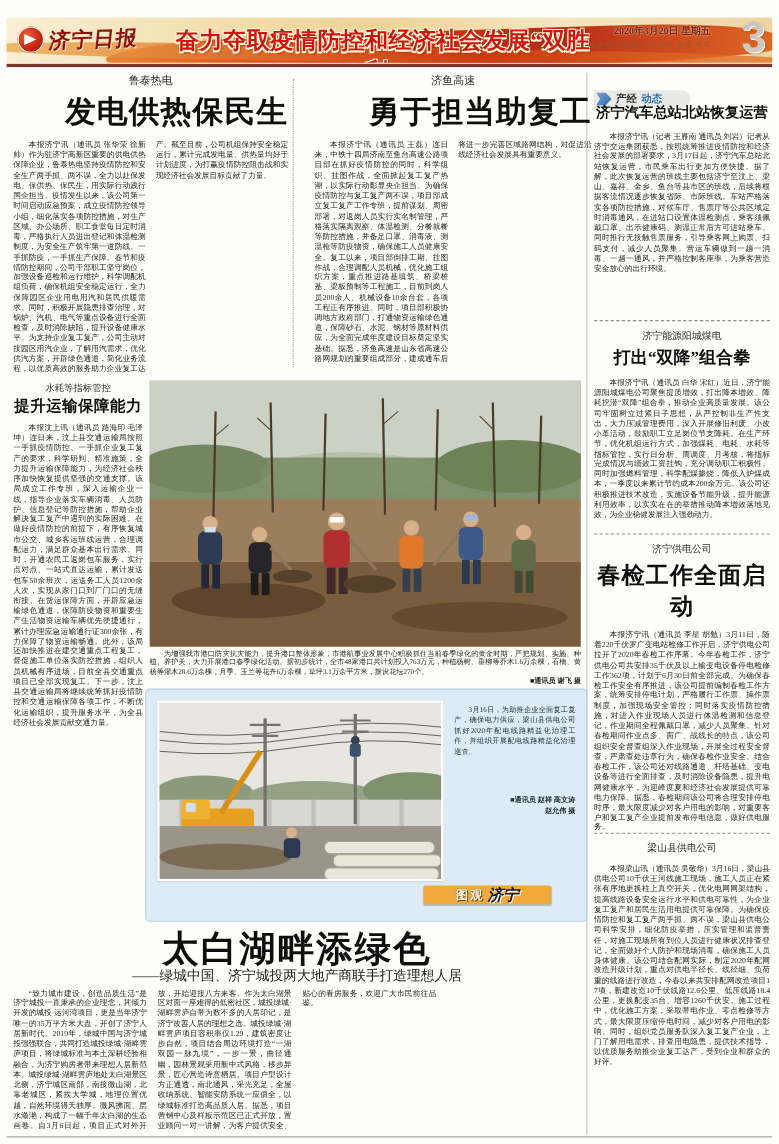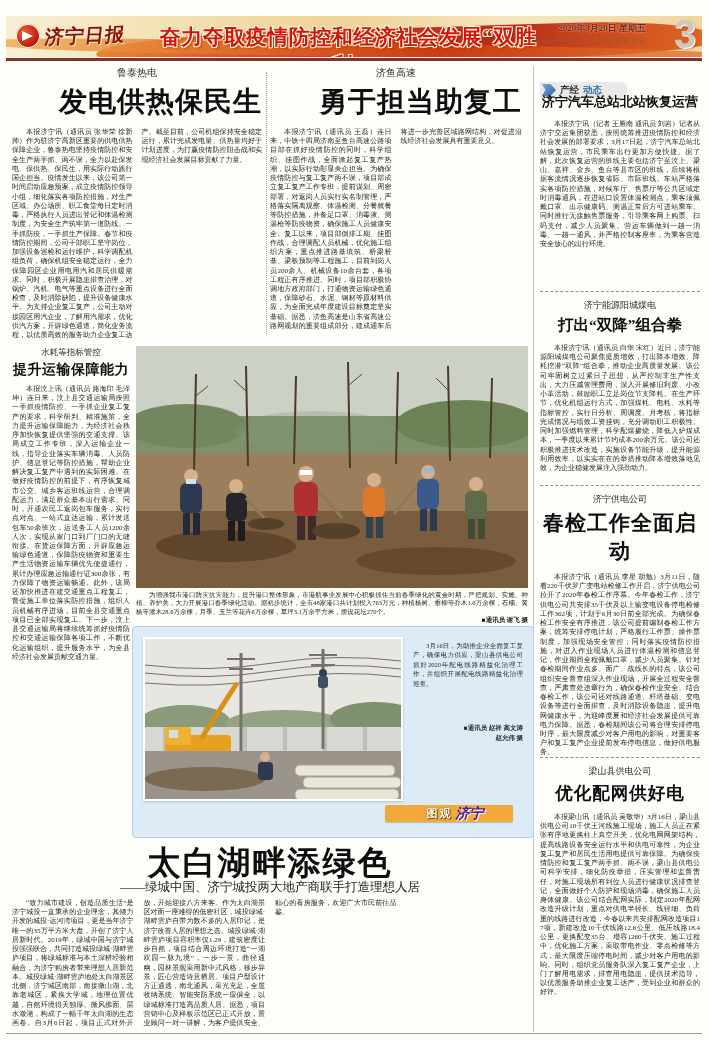--- a/index.html
+++ b/index.html
@@ -37,21 +37,21 @@
   .dot-sep-v{left:266px;top:72px;width:1px;height:262px;border-left:1px dotted #9a9a96;}
 
   
   .kicker{text-align:center;color:#2a2a2a;}
   .headline{text-align:center;font-weight:bold;color:#0e0e0e;}
   .body-text{text-align:justify;color:#1d1d1d;overflow:hidden;column-fill:auto;text-indent:2em;
     line-height:1.32;word-break:break-all;}
 
   
   .artA{left:12px;top:66px;width:250px;height:276px;}
-  .artB{left:270px;top:66px;width:252px;height:276px;}
+  .artB{left:286px;top:66px;width:252px;height:276px;}
   .artA .kicker,.artB .kicker{font-size:10px;margin-bottom:3px;}
   .artA .headline,.artB .headline{font-size:28px;letter-spacing:1px;margin-bottom:7px;text-align:right;}
   .artA .body-text,.artB .body-text{font-size:7px;height:216px;column-count:2;column-gap:9px;}
 
   
   .artC{left:12px;top:347px;width:118px;height:508px;}
   .artC .kicker{font-size:8.5px;margin-bottom:2px;}
   .artC .headline{font-size:14px;margin-bottom:6px;letter-spacing:0.5px;}
   .artC .body-text{font-size:7px;height:460px;}
 
@@ -62,23 +62,23 @@
   .caption1 .credit{display:block;text-align:right;font-weight:bold;text-indent:0;}
 
   
   .bluebox{left:132px;top:626px;width:400px;height:210px;background:#dcebf6;border:1px solid #b5cfe6;border-radius:4px;}
   .photo2{position:absolute;left:10px;top:10px;width:256px;height:160px;background:#ddd9ce;border:2px solid #fff;box-shadow:0 1px 2px rgba(0,0,0,.2);}
   .caption2{position:absolute;left:280px;top:14px;width:110px;font-size:6.5px;line-height:1.45;text-align:justify;
     color:#22303c;text-indent:2em;word-break:break-all;}
   .caption2-credit{position:absolute;left:280px;top:96px;width:110px;font-size:6.5px;line-height:1.5;
     text-align:right;font-weight:bold;color:#22303c;}
   .stamp{position:absolute;left:252px;top:178px;width:116px;height:17px;background:#f2a93b;border-radius:2px;
-    display:flex;align-items:center;justify-content:center;gap:3px;box-shadow:0 1px 1px rgba(0,0,0,.2);padding-left:12px;}
+    display:flex;align-items:center;justify-content:center;gap:3px;box-shadow:0 1px 1px rgba(0,0,0,.2);}
   .stamp-prefix{font-size:11px;font-weight:bold;color:#fffbe8;letter-spacing:2px;text-shadow:0 0 1px #6a4a10,1px 1px 0 #6a4a10;}
-  .stamp-name{font-size:14px;font-weight:bold;font-style:italic;color:#4c1d95;text-shadow:1px 1px 0 #fff;}
+  .stamp-name{font-size:14px;font-weight:bold;font-style:italic;color:#0f172a;text-shadow:1px 1px 0 #fff;}
 
   
   .feat-headline{left:12px;top:841px;width:516px;font-size:33px;font-weight:bold;text-align:center;color:#0e0e0e;letter-spacing:2px;}
   .feat-subtitle{left:12px;top:879px;width:516px;font-size:12.5px;text-align:center;color:#1a1a1a;}
   .feat-body{left:12px;top:899px;width:516px;height:130px;font-size:7px;column-count:4;column-gap:10px;}
   .byline{text-indent:0;font-size:7.5px;font-weight:bold;color:#111;border-bottom:1px solid #555;
     padding-bottom:3px;margin-bottom:4px;line-height:1.5;}
 
   
   .badge{left:540px;top:82px;height:16px;display:flex;align-items:center;gap:4px;background:#e9e9e7;
@@ -292,17 +292,16 @@
 
   <div class="abs r-art" style="top:493px;">
     <div class="kicker">济宁供电公司</div>
     <div class="headline hl-r3">春检工作全面启动</div>
     <div class="body-text" style="height:212px;margin-top:8px;">本报济宁讯（通讯员 李星 胡勉）3月11日，随着220千伏罗广变电站检修工作开启，济宁供电公司拉开了2020年春检工作序幕。今年春检工作，济宁供电公司共安排35千伏及以上输变电设备停电检修工作362项，计划于6月30日前全部完成。为确保春检工作安全有序推进，该公司提前编制春检工作方案，统筹安排停电计划，严格履行工作票、操作票制度，加强现场安全管控；同时落实疫情防控措施，对进入作业现场人员进行体温检测和信息登记，作业期间全程佩戴口罩，减少人员聚集。针对春检期间作业点多、面广、战线长的特点，该公司组织安全督查组深入作业现场，开展全过程安全督查，严肃查处违章行为，确保春检作业安全。结合春检工作，该公司还对线路通道、杆塔基础、变电设备等进行全面排查，及时消除设备隐患，提升电网健康水平，为迎峰度夏和经济社会发展提供可靠电力保障。据悉，春检期间该公司将合理安排停电时序，最大限度减少对客户用电的影响，对重要客户和复工复产企业提前发布停电信息，做好供电服务。</div>
   </div>
   <div class="abs dash-sep" style="top:757px;"></div>
 
   <div class="abs r-art" style="top:765px;">
     <div class="kicker">梁山县供电公司</div>
-    <div class="headline hl-r4">优化配网供好电</div>
     <div class="body-text" style="height:212px;margin-top:8px;">本报梁山讯（通讯员 吴敬华）3月16日，梁山县供电公司10千伏王河线施工现场，施工人员正在紧张有序地更换柱上真空开关，优化电网网架结构，提高线路设备安全运行水平和供电可靠性，为企业复工复产和居民生活用电提供可靠保障。为确保疫情防控和复工复产两手抓、两不误，梁山县供电公司科学安排，细化防疫举措，压实管理和监督责任，对施工现场所有到位人员进行健康状况排查登记，全面做好个人防护和现场消毒，确保施工人员身体健康。该公司结合配网实际，制定2020年配网改造升级计划，重点对供电半径长、线径细、负荷重的线路进行改造，今春以来共安排配网改造项目17项，新建改造10千伏线路12.6公里、低压线路18.4公里，更换配变35台、增容1260千伏安。施工过程中，优化施工方案，采取带电作业、零点检修等方式，最大限度压缩停电时间，减少对客户用电的影响。同时，组织党员服务队深入复工复产企业，上门了解用电需求，排查用电隐患，提供技术指导，以优质服务助推企业复工达产，受到企业和群众的好评。</div>
   </div>
 
 </div>
 
 </body></html>

